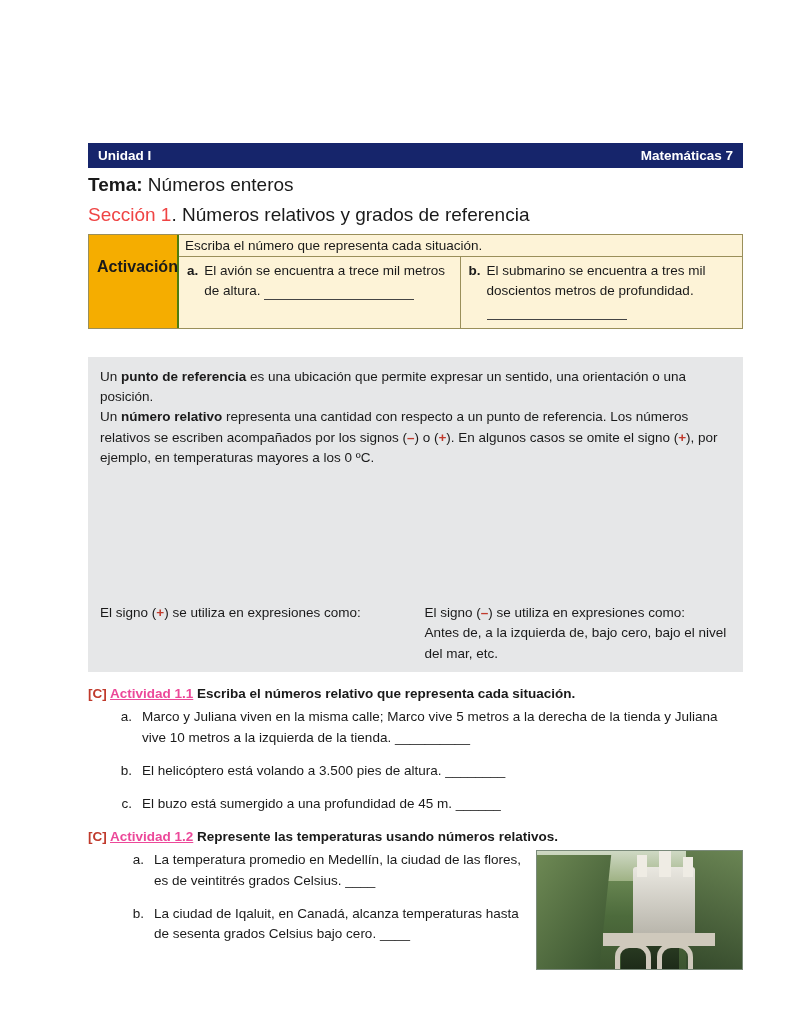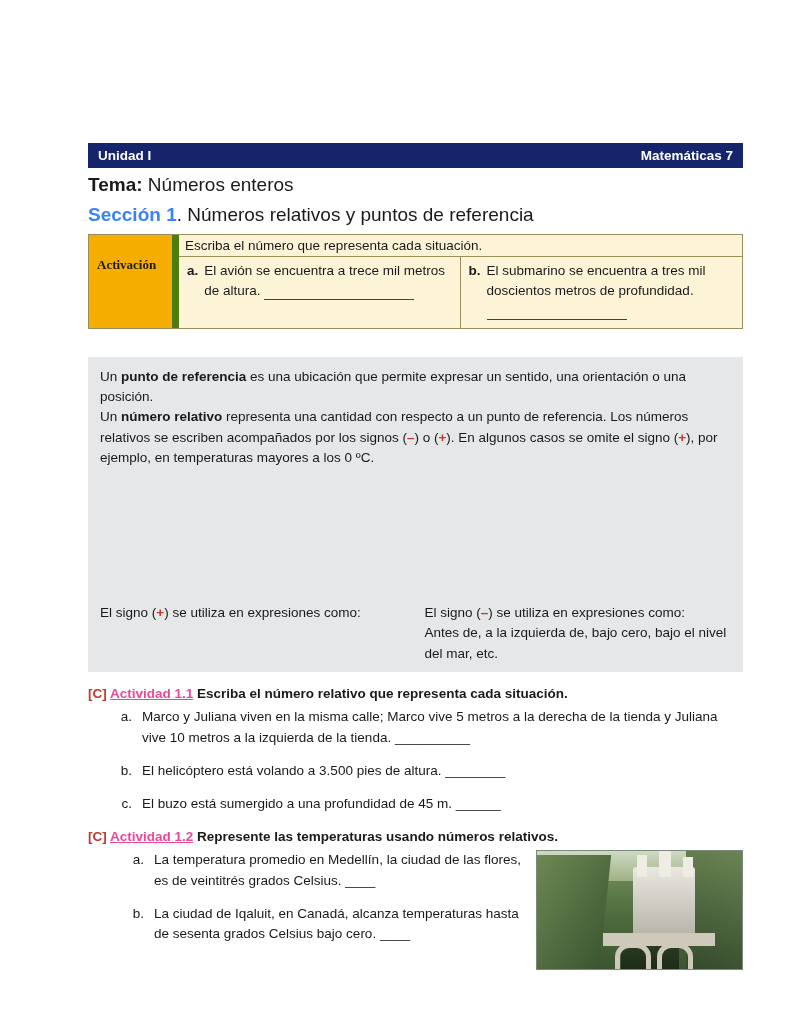--- a/index.html
+++ b/index.html
@@ -37,42 +37,41 @@
   }
 
   
   .meta-line {
     font-size: 19px;
     margin-top: 4px;
     line-height: 1.35;
   }
   .meta-line b { font-weight: bold; }
   .seccion-label {
-    color: #3b82f6;
-    font-weight: bold;
+    color: #ef4444;
+    font-weight: normal;
   }
 
   
   .activacion {
     margin-top: 7px;
     display: flex;
     border: 1px solid #9a8f5a;
     box-sizing: border-box;
   }
   .activacion-label {
     width: 90px;
     flex: 0 0 90px;
     background: #f5ad00;
     font-weight: bold;
-    font-size: 13px;
+    font-size: 16px;
     padding: 22px 8px 0 8px;
     box-sizing: border-box;
     line-height: 1.25;
-    border-right: 7px solid #4d7c0f;
-    font-family: Liberation Serif, serif;
+    border-right: 2px solid #4d7c0f;
   }
   .activacion-body {
     flex: 1 1 auto;
     background: #fdf3d7;
   }
   .activacion-prompt {
     font-size: 13.5px;
     padding: 3px 6px;
     border-bottom: 1px solid #9a8f5a;
   }
@@ -236,21 +235,21 @@
   <div class="header-bar">
     <span>Unidad I</span>
     <span>Matemáticas 7</span>
   </div>
 
   <div class="meta-line">
     <b>Tema:</b><span> Números enteros</span>
   </div>
 
   <div class="meta-line">
-    <span class="seccion-label">Sección 1</span><span>. Números relativos y puntos de referencia</span>
+    <span class="seccion-label">Sección 1</span><span>. Números relativos y grados de referencia</span>
   </div>
 
   <div class="activacion">
     <div class="activacion-label">Activación</div>
     <div class="activacion-body">
       <div class="activacion-prompt">Escriba el número que representa cada situación.</div>
       <div class="activacion-items">
         <div class="act-item a">
           <span class="act-letter">a.</span>
           <span><span>El avión se encuentra a trece mil metros de altura.</span> <span class="blank-line" style="width:150px"></span></span>
@@ -277,21 +276,21 @@
       </div>
       <div class="concept-col">
         <span>El signo (</span><span class="sign-neg">–</span><span>) se utiliza en expresiones como:</span><br>
         <span>Antes de, a la izquierda de, bajo cero, bajo el nivel del mar, etc.</span>
       </div>
     </div>
   </div>
 
   <div class="activity-head">
     <span class="act-code">[C]</span>
-    <span class="act-name">Actividad 1.1</span><span> Escriba el número relativo que representa cada situación.</span>
+    <span class="act-name">Actividad 1.1</span><span> Escriba el números relativo que representa cada situación.</span>
   </div>
   <ul class="activity-list indent-1">
     <li>
       <span class="marker">a.</span>
       <span>Marco y Juliana viven en la misma calle; Marco vive 5 metros a la derecha de la tienda y Juliana vive 10 metros a la izquierda de la tienda. __________</span>
     </li>
     <li>
       <span class="marker">b.</span>
       <span>El helicóptero está volando a 3.500 pies de altura. ________</span>
     </li>

